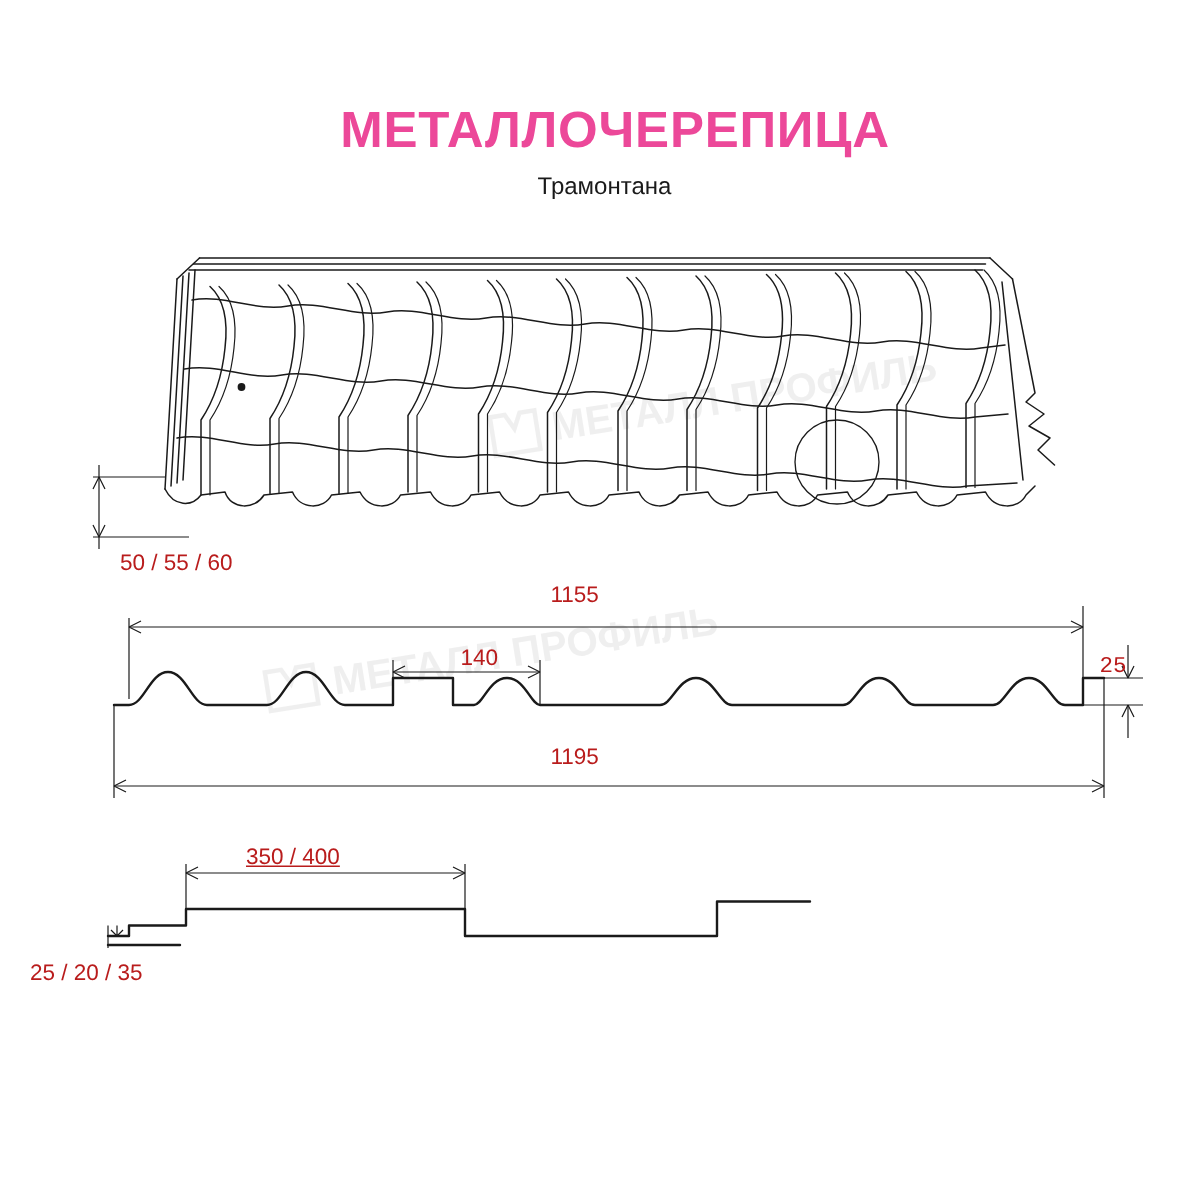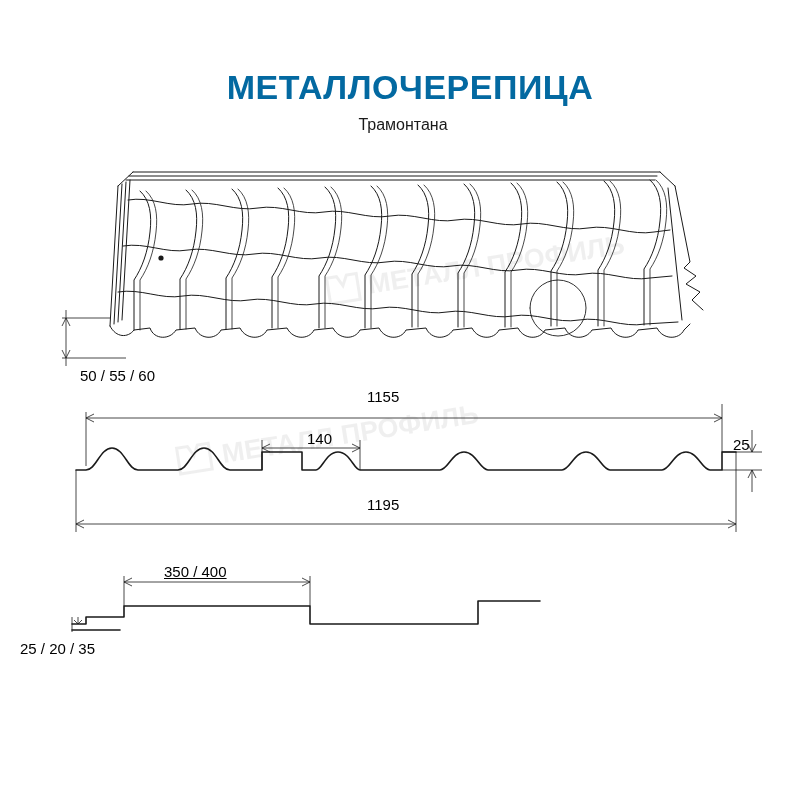--- a/index.html
+++ b/index.html
@@ -24,45 +24,45 @@
   }
   .title-main {
     position: absolute;
     left: 0;
     top: 68px;
     width: 800px;
     text-align: center;
     font-size: 34px;
     font-weight: bold;
     letter-spacing: 0.5px;
-    color: #0369a1;
+    color: #ec4899;
     padding-left: 20px;
     box-sizing: border-box;
   }
   .title-sub {
     position: absolute;
     left: 0;
     top: 116px;
     width: 800px;
     text-align: center;
     font-size: 16px;
     color: #1a1a1a;
     padding-left: 6px;
     box-sizing: border-box;
   }
   .dim-label {
     position: absolute;
     font-size: 15px;
-    color: #000000;
+    color: #b91c1c;
     white-space: nowrap;
   }
   .lbl-50 { left: 80px; top: 367px; }
   .lbl-1155 { left: 367px; top: 388px; }
   .lbl-230 { left: 307px; top: 430px; }
-  .lbl-25r { left: 733px; top: 436px; }
+  .lbl-25r { left: 733px; top: 436px; font-family: Liberation Mono, monospace; }
   .lbl-1195 { left: 367px; top: 496px; }
   .lbl-350 { left: 164px; top: 563px; text-decoration: underline; }
   .lbl-253035 { left: 20px; top: 640px; }
 </style>
 </head>
 <body>
 
 <div class="title-main">МЕТАЛЛОЧЕРЕПИЦА</div>
 <div class="title-sub">Трамонтана</div>
 

